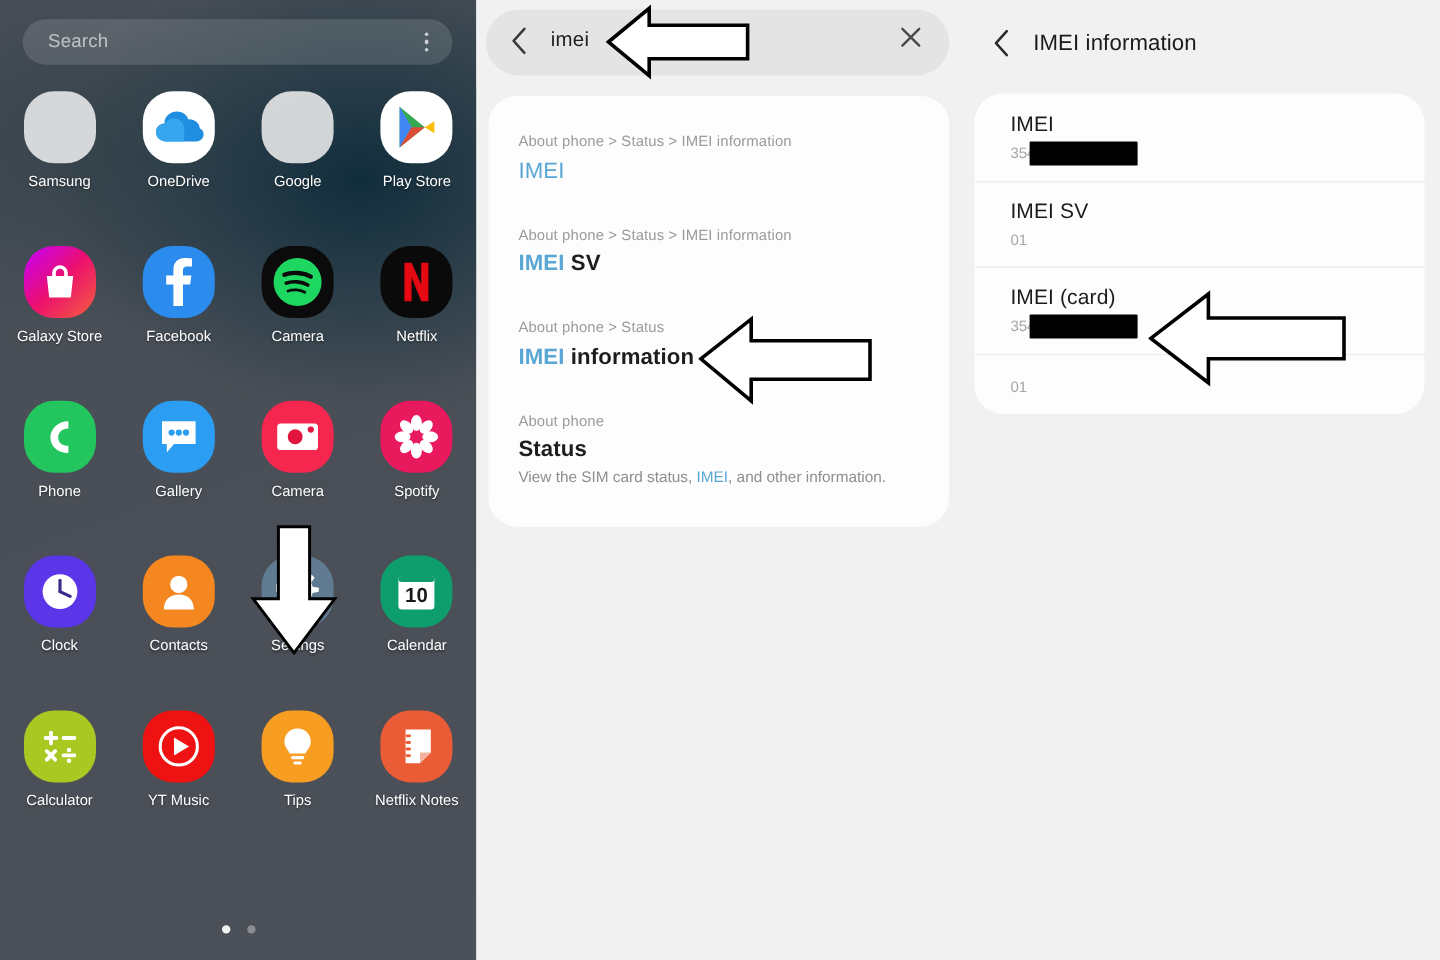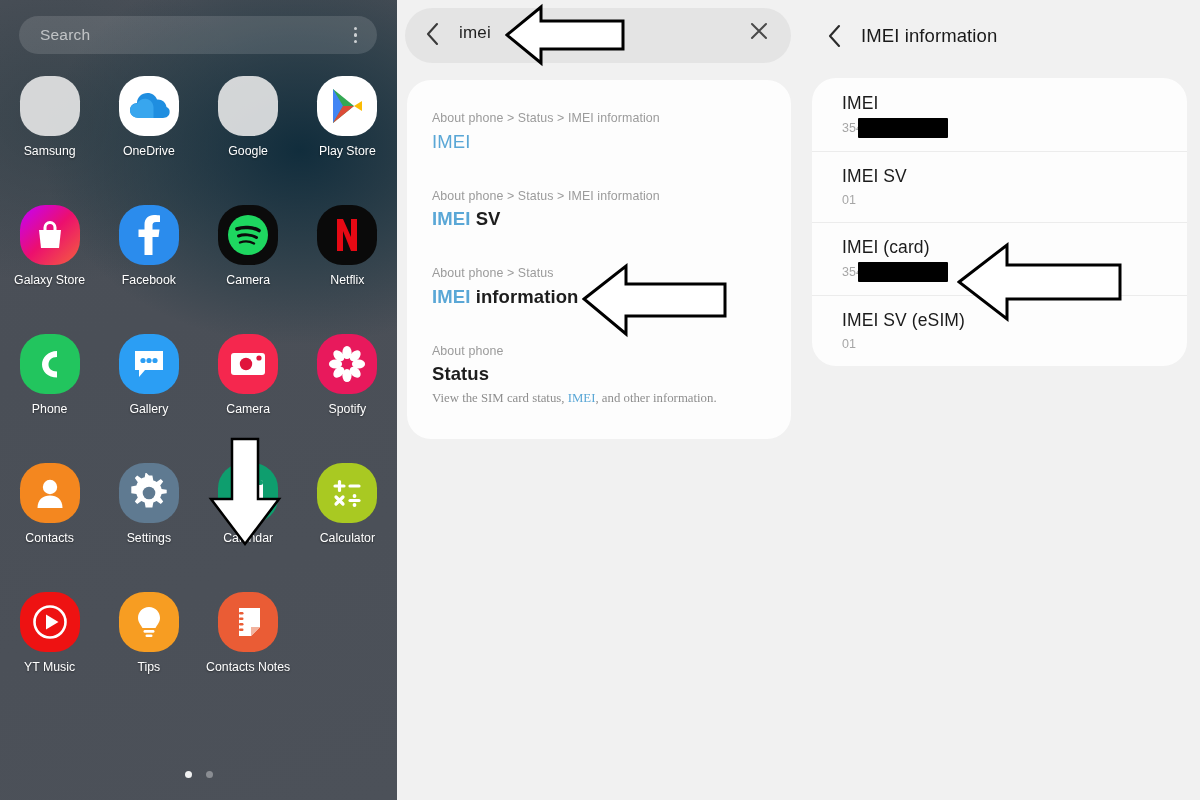--- a/index.html
+++ b/index.html
@@ -117,21 +117,21 @@
   .result-item { padding: 9px 25px 9px 25px; cursor: pointer; }
   .res-crumb {
     font-size: 12.4px; color: #9b9b9b; line-height: 1.5; letter-spacing: .1px;
   }
   .res-title {
     font-size: 18.5px; color: #1d1d1d; margin-top: 3px; letter-spacing: .1px;
   }
   .res-title .hl { color: #5aa7d6; }
   .res-title.bold { font-weight: bold; }
   .res-desc {
-    font-size: 12.8px; color: #8e8e8e; margin-top: 4px; line-height: 1.45; font-family: Liberation Serif, serif;
+    font-size: 12.8px; color: #8e8e8e; margin-top: 4px; line-height: 1.45;
   }
   .res-desc .hl { color: #5aa7d6; }
   .res-gap { height: 16px; }
 
   .arrow-left-mid {
     position: absolute; left: 582px; top: 260px; z-index: 40; pointer-events:none;
   }
   .arrow-left-top {
     position: absolute; left: 505px; top: 3px; z-index: 40; pointer-events:none;
   }
@@ -321,20 +321,30 @@
               <ellipse cx="27.2" cy="27.2" rx="6.4" ry="4.4" transform="rotate(45 27.2 27.2)"></ellipse>
               <ellipse cx="27.2" cy="10.8" rx="4.4" ry="6.4" transform="rotate(45 27.2 10.8)"></ellipse>
               <ellipse cx="10.8" cy="27.2" rx="4.4" ry="6.4" transform="rotate(45 10.8 27.2)"></ellipse>
             </g>
             <circle cx="19" cy="19" r="3.4" fill="#e8195c"></circle>
           </svg>
         </div>
         <div class="app-lbl">Spotify</div>
       </div>
 
+      <div class="app-cell">
+        <div class="app-ic squircle" style="background:#5b36e8">
+          <svg width="38" height="38" viewBox="0 0 38 38">
+            <circle cx="19" cy="19" r="14.5" fill="#fff"></circle>
+            <path d="M19 19 L19 9.5" stroke="#3a2a8c" stroke-width="2.6" stroke-linecap="round"></path>
+            <path d="M19 19 L27.5 23" stroke="#3a2a8c" stroke-width="2.6" stroke-linecap="round"></path>
+          </svg>
+        </div>
+        <div class="app-lbl">Clock</div>
+      </div>
 
       <div class="app-cell">
         <div class="app-ic squircle" style="background:#f4871f">
           <svg width="32" height="34" viewBox="0 0 32 34">
             <circle cx="16" cy="11" r="7.2" fill="#fff"></circle>
             <path d="M3.5 32 C3.5 23.5 9 19.5 16 19.5 C23 19.5 28.5 23.5 28.5 32 Z" fill="#fff"></path>
           </svg>
         </div>
         <div class="app-lbl">Contacts</div>
       </div>
@@ -405,21 +415,21 @@
             <path d="M7 3 H28 V22 L19 31 H7 Z" fill="#fff"></path>
             <path d="M28 22 L19 31 L19 22 Z" fill="#f2b39e"></path>
             <g fill="#ea5c35">
               <rect x="7" y="7" width="4.5" height="2.4" rx="1.2"></rect>
               <rect x="7" y="12.5" width="4.5" height="2.4" rx="1.2"></rect>
               <rect x="7" y="18" width="4.5" height="2.4" rx="1.2"></rect>
               <rect x="7" y="23.5" width="4.5" height="2.4" rx="1.2"></rect>
             </g>
           </svg>
         </div>
-        <div class="app-lbl">Contacts Notes</div>
+        <div class="app-lbl">Netflix Notes</div>
       </div>
 
     </div>
 
     <div class="arrow-down">
       <svg width="76" height="110" viewBox="0 0 76 110">
         <path d="M25 2 L51 2 L51 62 L72 62 L38 107 L4 62 L25 62 Z" fill="#ffffff" stroke="#000000" stroke-width="2.5" stroke-linejoin="miter"></path>
       </svg>
     </div>
 
@@ -505,21 +515,20 @@
 
       <div class="imei-row">
         <div class="imei-k">IMEI (card)</div>
         <div class="imei-v">
           <span>3544</span>
           <span class="redact" style="width:90px;margin-left:-12px;"></span>
         </div>
       </div>
 
       <div class="imei-row">
-        <div class="imei-k">IMEI SV (eSIM)</div>
         <div class="imei-v">
           <span>01</span>
         </div>
       </div>
 
     </div>
 
     <div class="arrow-left-right">
       <svg width="165" height="90" viewBox="0 0 165 90">
         <path d="M2 45 L50 8 L50 28 L163 28 L163 62 L50 62 L50 82 Z" fill="#ffffff" stroke="#000000" stroke-width="3" stroke-linejoin="miter"></path>

